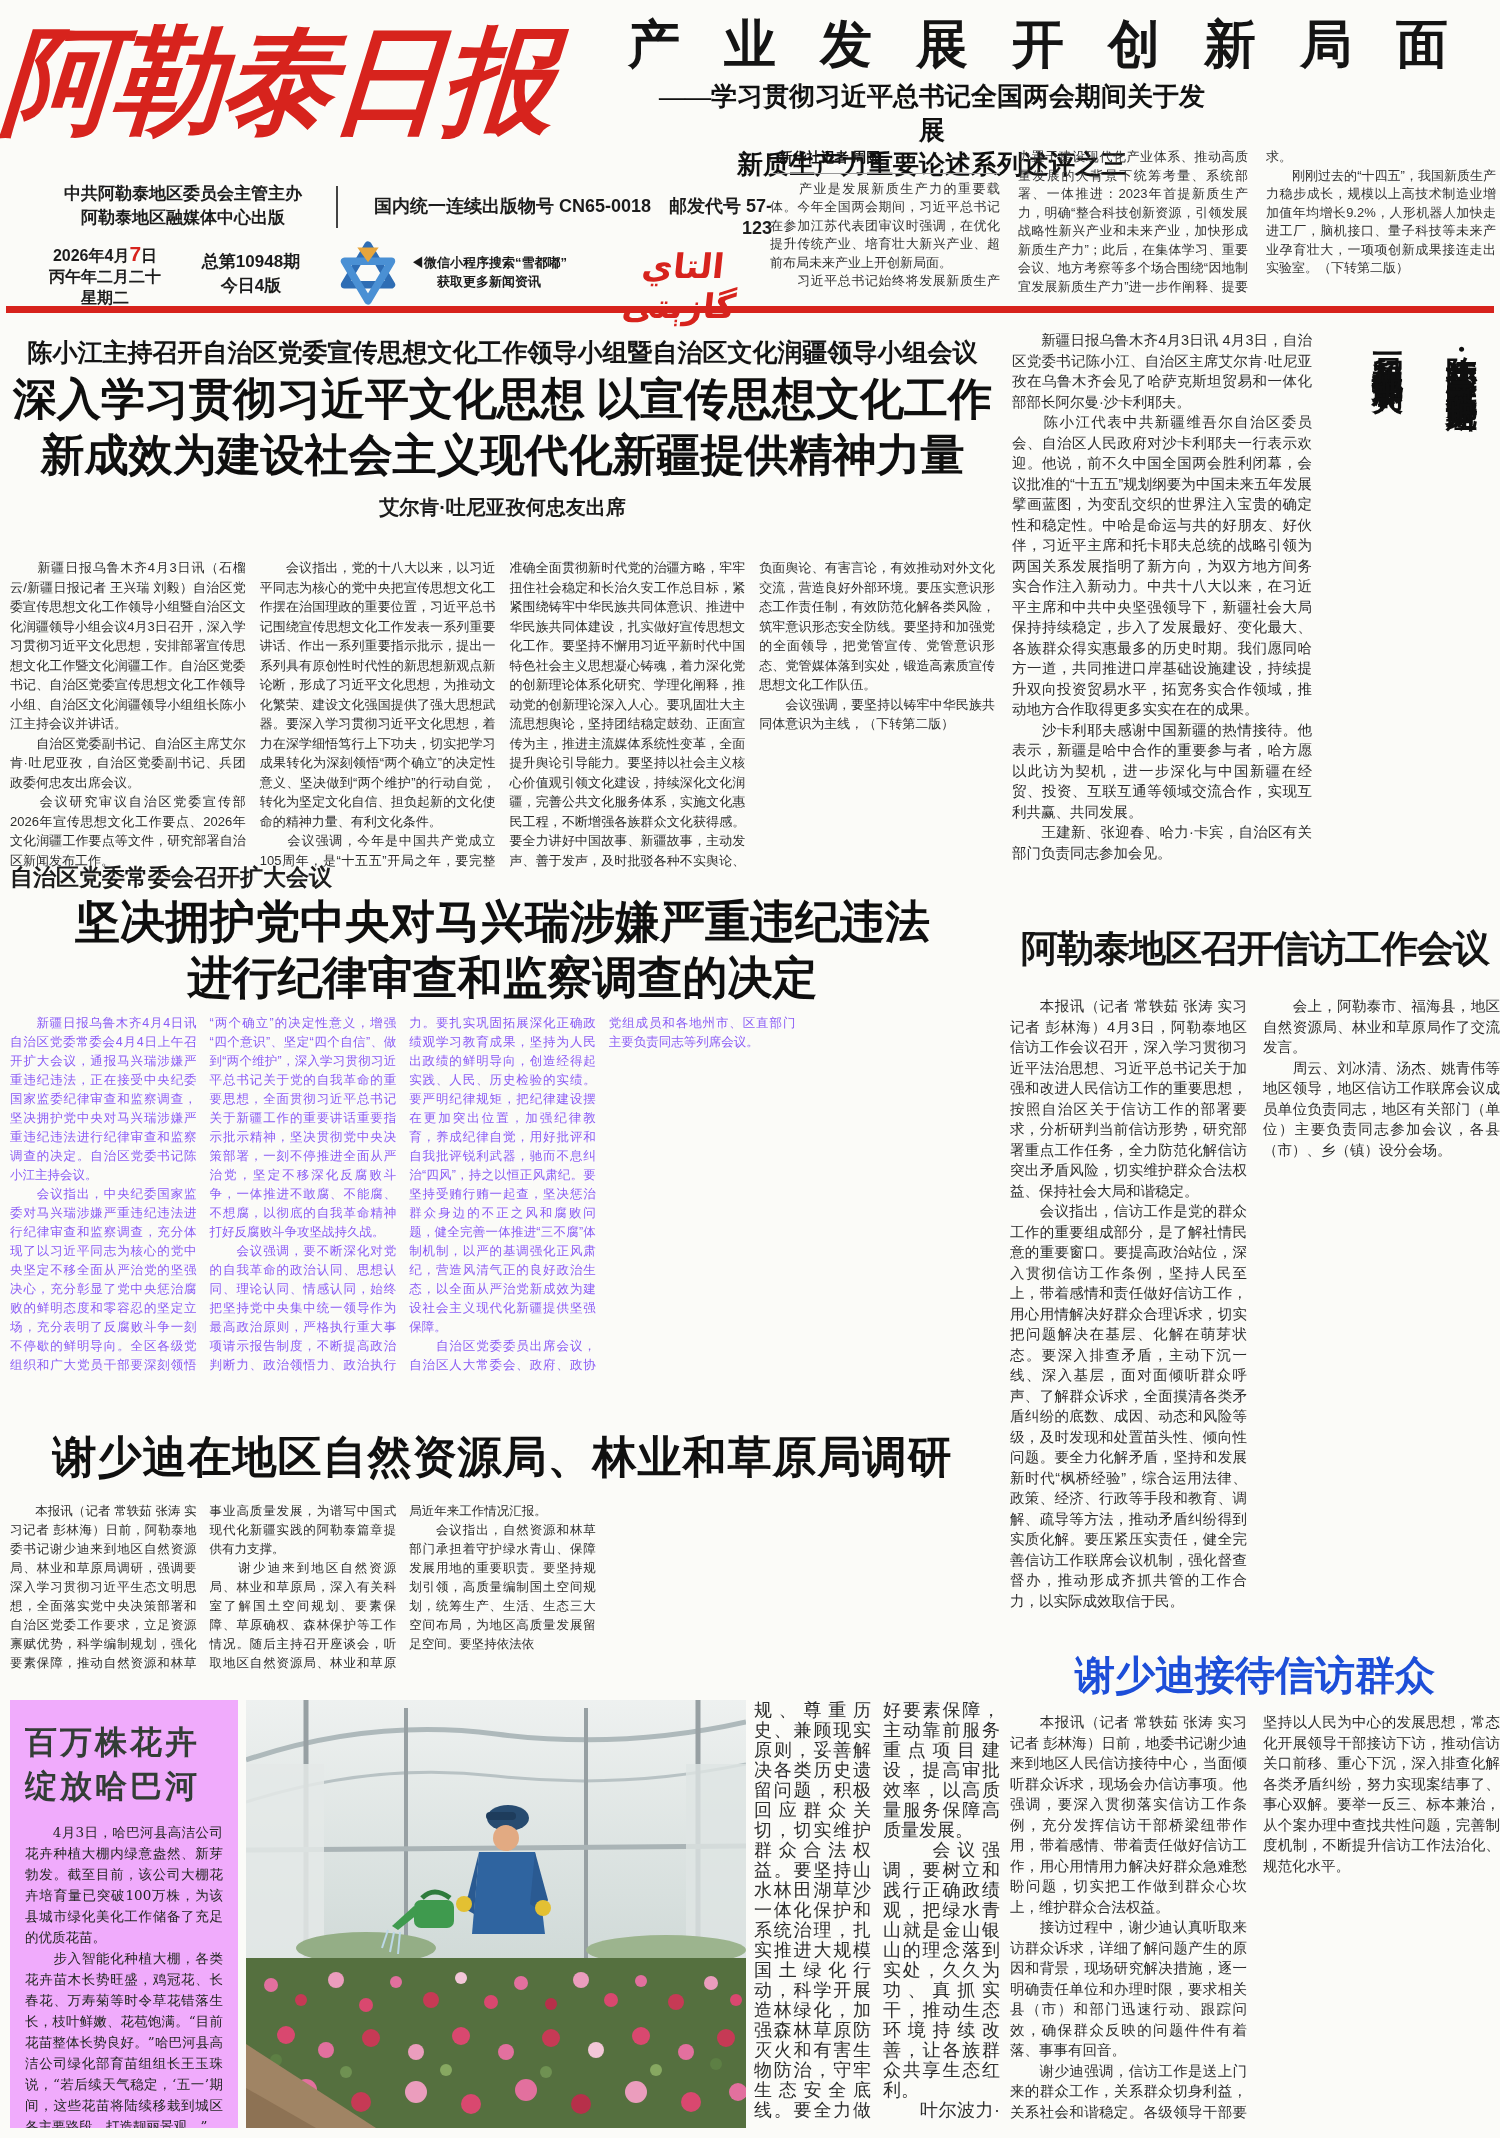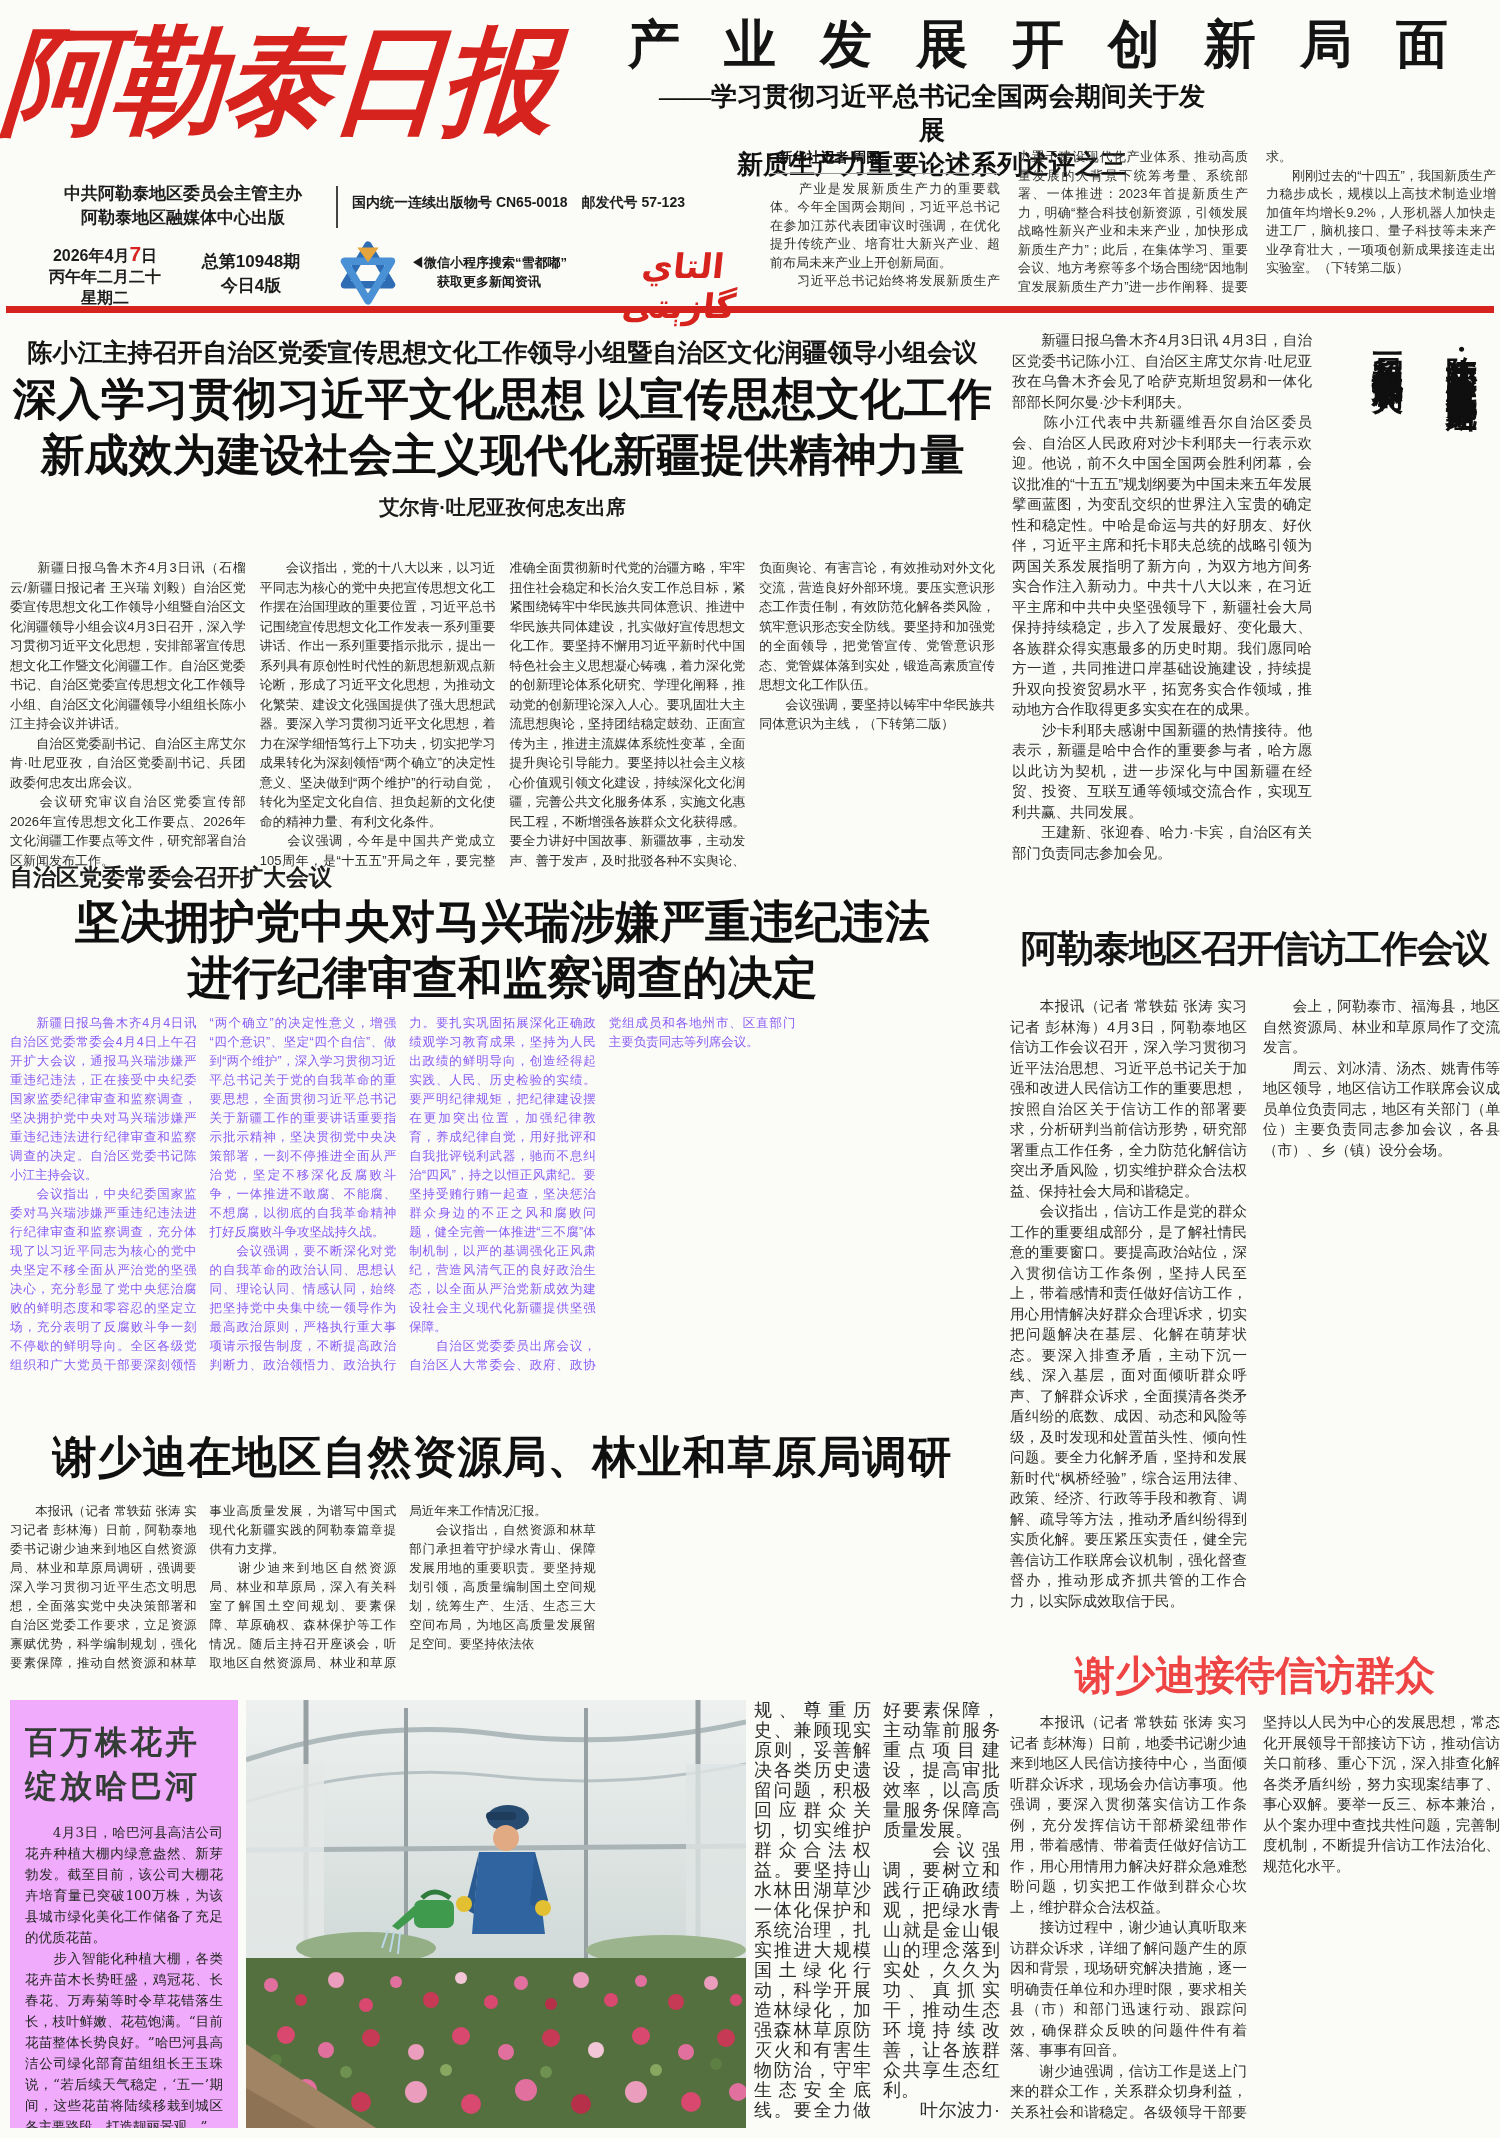--- a/index.html
+++ b/index.html
@@ -6,21 +6,21 @@
   .page{position:relative;width:1500px;height:2138px;margin:0 auto;background:#fbfbf8;overflow:hidden;
         font-family:"Liberation Sans",sans-serif;color:#1c1c1c;}
   .abs{position:absolute;}
   
   .masthead-title{left:8px;top:2px;width:560px;height:158px;font-family:"DejaVu Serif",serif;
       font-weight:900;font-style:italic;font-size:112px;line-height:150px;color:#d7231d;
       letter-spacing:-2px;transform:skewX(-4deg) scaleY(1.04);transform-origin:left top;white-space:nowrap;}
   .sponsor{left:28px;top:182px;width:310px;text-align:center;font-weight:bold;font-size:17px;
       line-height:24px;white-space:pre-line;}
   .v-divider{left:336px;top:186px;width:2px;height:42px;background:#444;}
-  .cn-line{left:352px;top:194px;width:420px;font-weight:bold;font-size:14px;}
+  .cn-line{left:352px;top:194px;width:420px;font-weight:bold;font-size:18px;text-align:right;}
   .date-block{left:26px;top:243px;width:158px;text-align:center;font-size:16px;font-weight:bold;line-height:21px;}
   .date-day{color:#d7231d;font-size:21px;}
   .issue-block{left:192px;top:250px;width:118px;text-align:center;font-size:17px;font-weight:bold;line-height:24px;white-space:pre-line;}
   .star-logo{left:336px;top:241px;width:64px;height:64px;}
   .wechat{left:404px;top:253px;width:170px;font-size:13px;font-weight:bold;line-height:19px;text-align:center;white-space:pre-line;}
   .arabic-logo{left:586px;top:246px;width:190px;font-size:34px;font-weight:bold;color:#d7231d;
       text-align:center;font-family:"DejaVu Sans",sans-serif;direction:rtl;transform:skewX(-6deg);}
   .red-rule{left:6px;top:306px;width:1488px;height:7px;background:#d7231d;}
   
   .top-headline{left:628px;top:10px;width:872px;font-size:52px;font-weight:900;letter-spacing:44px;
@@ -57,21 +57,21 @@
   .petition-body{left:1010px;top:996px;width:490px;height:618px;columns:2;column-gap:16px;column-fill:auto;
       font-size:14.5px;line-height:20.5px;text-align:justify;color:#2d2d2d;overflow:hidden;}
   
   .research-headline{left:10px;top:1428px;width:985px;text-align:center;font-weight:900;font-size:44px;
       letter-spacing:1px;color:#101010;}
   .research-body{left:10px;top:1502px;width:985px;height:188px;columns:5;column-gap:13px;column-fill:auto;
       font-size:12.5px;line-height:19px;text-align:justify;color:#2d2d2d;overflow:hidden;}
   .research-cont{left:754px;top:1700px;width:246px;height:428px;columns:2;column-gap:12px;column-fill:auto;
       font-size:18px;line-height:20px;text-align:justify;color:#2d2d2d;overflow:hidden;}
   
-  .reception-headline{left:1010px;top:1648px;width:490px;text-align:center;font-weight:900;font-size:40px;color:#ef4444;}
+  .reception-headline{left:1010px;top:1648px;width:490px;text-align:center;font-weight:900;font-size:40px;color:#1d4ed8;}
   .reception-body{left:1010px;top:1712px;width:490px;height:416px;columns:2;column-gap:16px;column-fill:auto;
       font-size:14.5px;line-height:20.5px;text-align:justify;color:#2d2d2d;overflow:hidden;}
   
   .flower-box{left:10px;top:1700px;width:228px;height:428px;background:#f0abfc;box-sizing:border-box;
       padding:20px 15px 10px 15px;overflow:hidden;}
   .flower-title{font-family:"Liberation Serif",serif;font-weight:700;font-size:32px;line-height:44px;
       letter-spacing:3px;color:#333d36;white-space:pre-line;margin-bottom:14px;}
   .flower-body{font-family:"DejaVu Serif",serif;font-size:13.5px;line-height:21px;text-align:justify;
       color:#1f241f;white-space:pre-line;}
   

